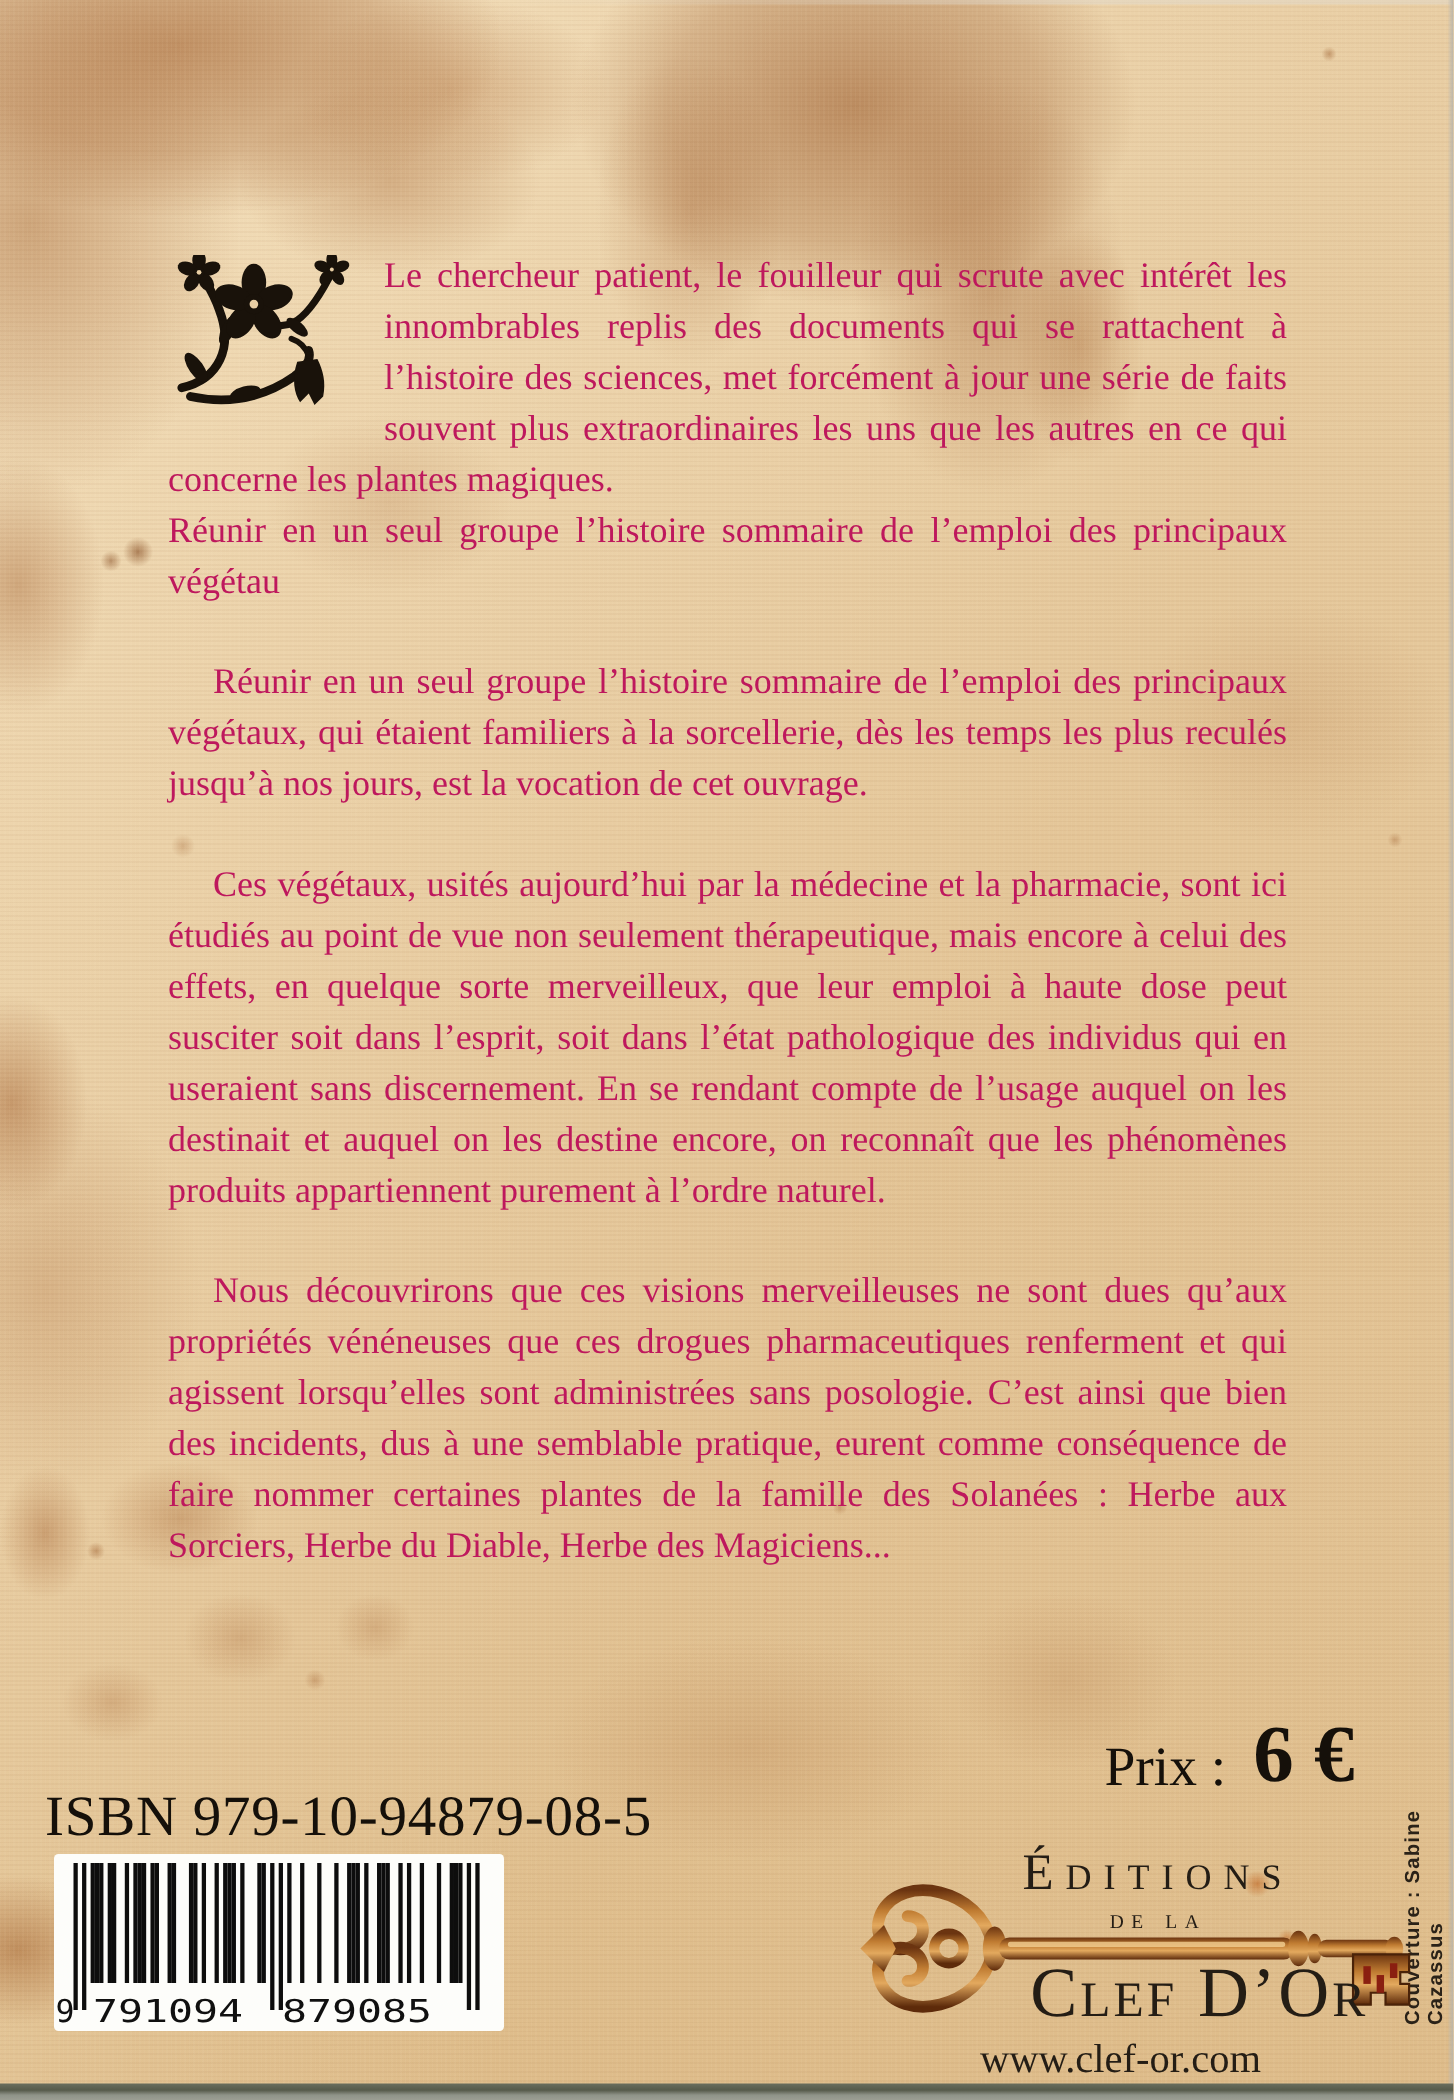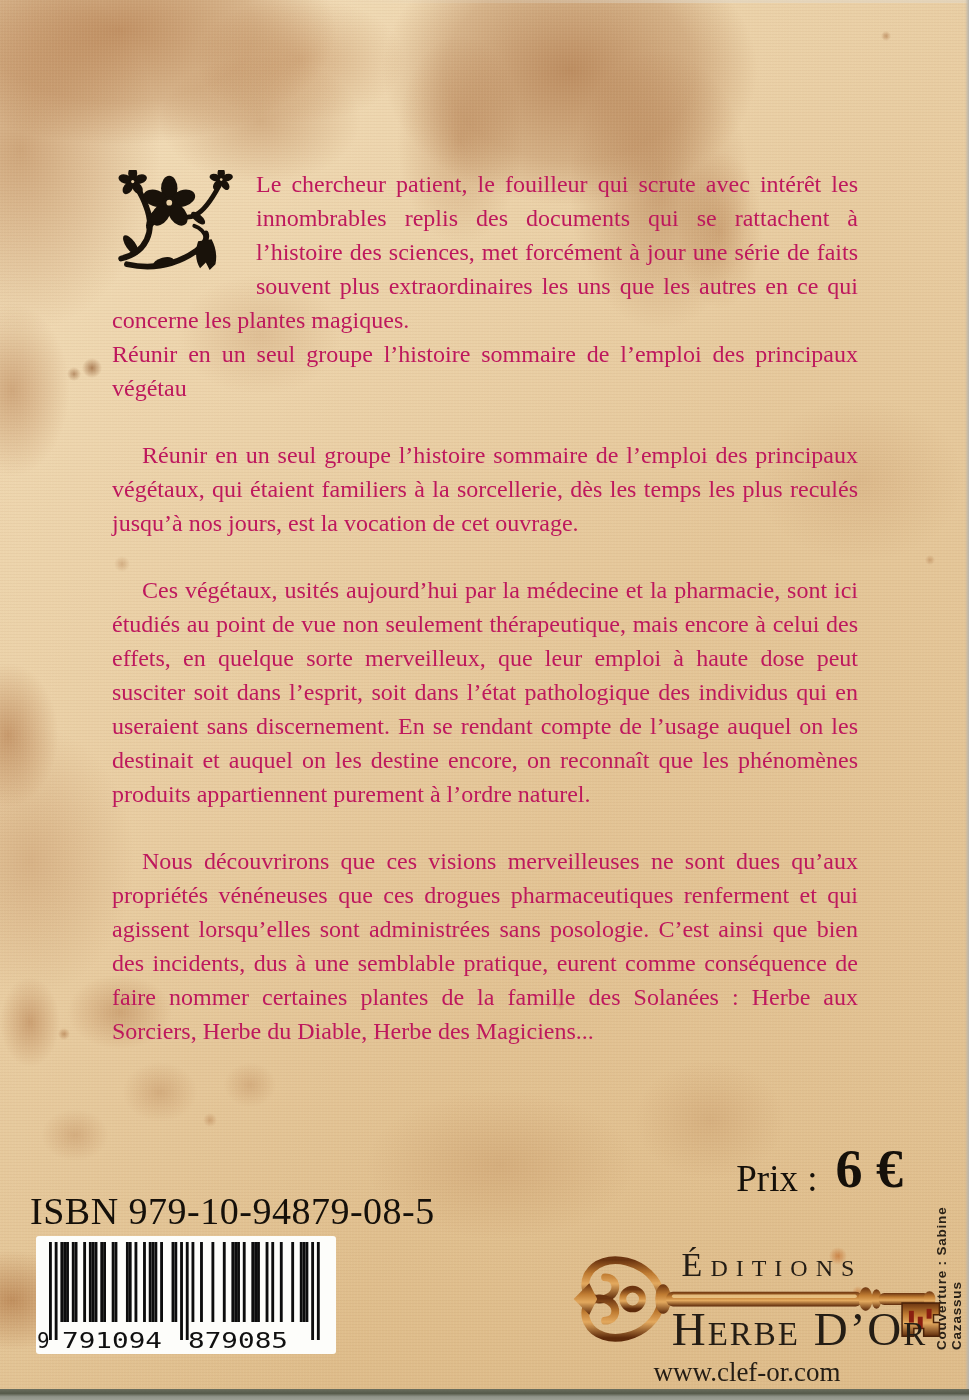--- a/index.html
+++ b/index.html
@@ -85,21 +85,21 @@
   .price-label{font-size:37px;}
   .price-value{font-size:54px;font-weight:700;}
 
   
   .isbn{position:absolute;left:30px;top:1189px;font-size:38px;letter-spacing:0.5px;color:#15100a;}
   .barcode{position:absolute;left:36px;top:1236px;width:300px;height:118px;}
   .bc-digit{font-family:"DejaVu Sans Mono", monospace;font-size:21px;fill:#101010;}
 
   
   .publisher{position:absolute;left:563px;top:1230px;width:388px;height:162px;color:#241d15;}
-  .pub-editions{text-align:center;font-variant:small-caps;font-size:34px;letter-spacing:8px;padding-left:30px;margin-top:16px;}
+  .pub-editions{text-align:center;font-variant:small-caps;font-size:34px;letter-spacing:8px;padding-left:30px;}
   .pub-dela{text-align:center;font-variant:small-caps;font-size:19px;letter-spacing:5px;margin-top:1px;padding-left:30px;}
   .pub-key{position:absolute;left:0;top:10px;width:388px;height:118px;z-index:1;}
   .pub-clef{position:absolute;left:95px;right:10px;top:72px;text-align:center;font-variant:small-caps;
     font-size:47px;letter-spacing:2px;z-index:2;}
   .pub-site{position:absolute;left:40px;right:60px;top:127px;text-align:center;font-size:27px;z-index:2;}
 
   
   .credit{
     position:absolute;top:1135px;right:5px;height:215px;
     writing-mode:vertical-rl;transform:rotate(180deg);
@@ -242,21 +242,21 @@
     <ellipse cx="303" cy="60" rx="7" ry="12" fill="url(#kg)"></ellipse>
     <ellipse cx="314" cy="60" rx="5" ry="10" fill="url(#kg)"></ellipse>
     <rect x="316" y="54" width="52" height="12" rx="6" fill="url(#kg)"></rect>
     <ellipse cx="368" cy="60" rx="6" ry="8" fill="url(#kg)"></ellipse>
 
     <path d="M340,64 v34 h12 v-8 h10 v8 h16 v-14 h-6 v-8 h6 v-12 z" fill="url(#kg)" stroke="#4a2208" stroke-width="1.5"></path>
     <rect x="347" y="72" width="5" height="12" fill="#8a1f10"></rect>
     <rect x="356" y="78" width="5" height="12" fill="#8a1f10"></rect>
     <rect x="365" y="70" width="5" height="10" fill="#8a1f10"></rect>
   </svg>
-  <div class="pub-clef">Herbe D’Or</div>
+  <div class="pub-clef">Clef D’Or</div>
   <div class="pub-site">www.clef-or.com</div>
 </div>
 
 <div class="credit">Couverture : Sabine Cazassus</div>
 
 <div class="edge-top"></div>
 <div class="edge-right"></div>
 <div class="edge-bottom"></div>
 
 </body></html>

